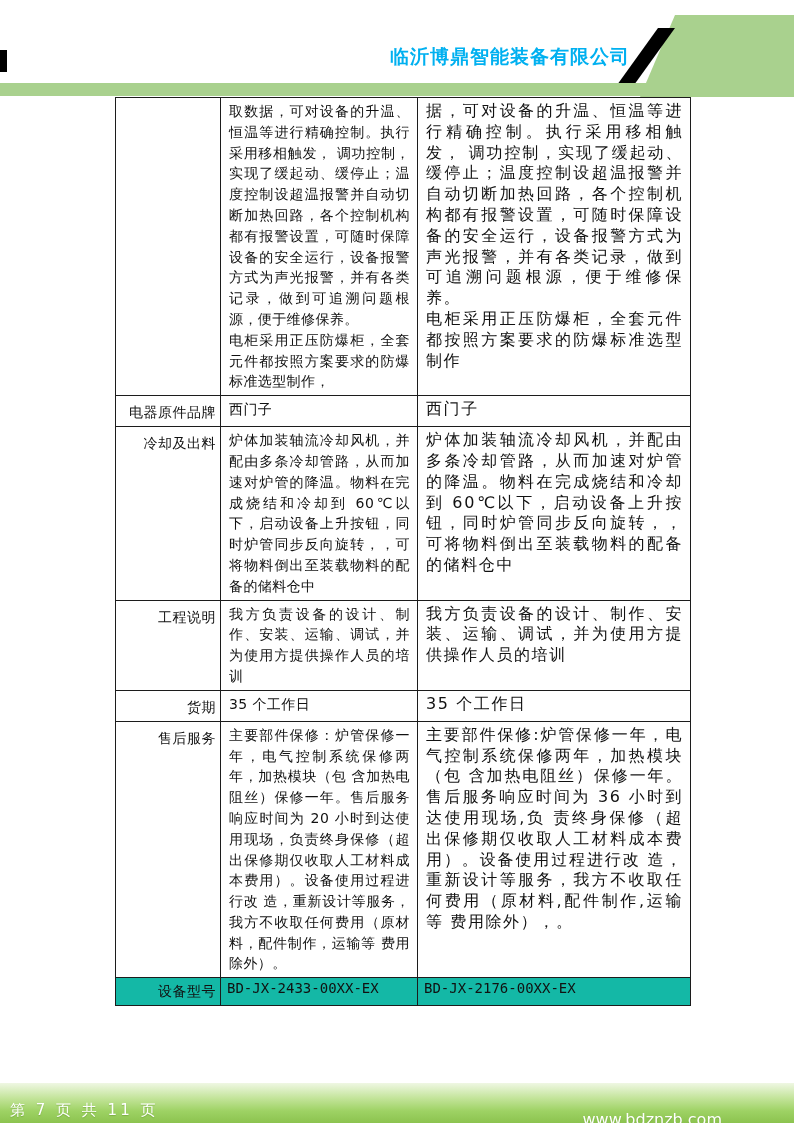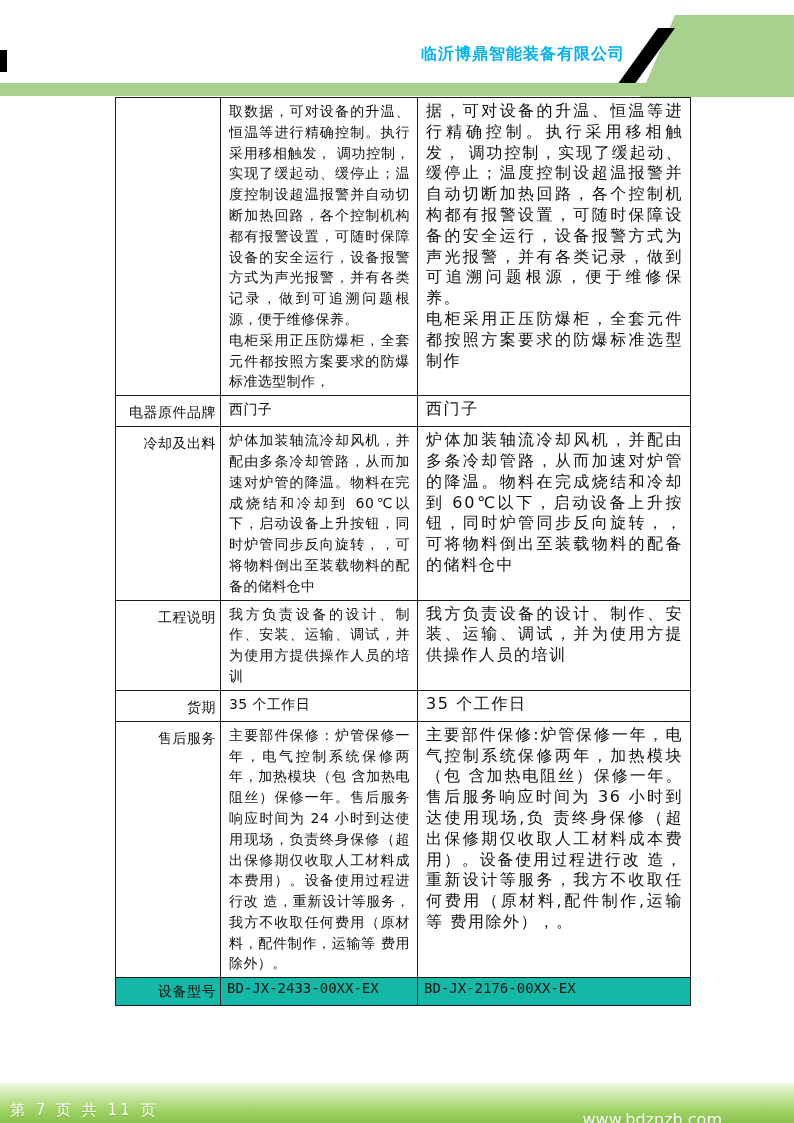--- a/index.html
+++ b/index.html
@@ -6,21 +6,21 @@
   body{
     width:794px;height:1123px;position:relative;background:#ffffff;
     font-family:"DejaVu Sans",sans-serif;overflow:hidden;color:#111;
   }
   *{box-sizing:border-box;}
 
   
   .black-margin-mark{position:absolute;left:0;top:50px;width:7px;height:22px;background:#000;}
   .company-title{
     position:absolute;top:44px;left:390px;width:235px;text-align:right;
-    color:#00b0f0;font-weight:bold;font-size:16px;letter-spacing:1px;white-space:nowrap;
+    color:#00b0f0;font-weight:bold;font-size:19px;letter-spacing:1px;white-space:nowrap;
   }
   .header-svg{position:absolute;left:0;top:0;}
   .header-band{position:absolute;left:0;top:83px;width:794px;height:13px;background:#a9d18e;}
 
   
   table.spec{
     position:absolute;left:115px;top:97px;width:575px;
     border-collapse:collapse;table-layout:fixed;
   }
   table.spec td{border:1px solid #1c1c1c;vertical-align:top;}
@@ -93,21 +93,21 @@
       <td class="cell-a">我方负责设备的设计、制作、安装、运输、调试，并为使用方提供操作人员的培训</td>
       <td class="cell-b">我方负责设备的设计、制作、安装、运输、调试，并为使用方提供操作人员的培训</td>
     </tr>
     <tr class="r5">
       <td class="label-cell">货期</td>
       <td class="cell-a">35 个工作日</td>
       <td class="cell-b">35 个工作日</td>
     </tr>
     <tr class="r6">
       <td class="label-cell">售后服务</td>
-      <td class="cell-a">主要部件保修：炉管保修一年，电气控制系统保修两年，加热模块（包 含加热电阻丝）保修一年。售后服务响应时间为 24 小时到达使用现场，负责终身保修（超出保修期仅收取人工材料成本费用）。设备使用过程进行改 造，重新设计等服务，我方不收取任何费用（原材料，配件制作，运输等 费用除外）。</td>
+      <td class="cell-a">主要部件保修：炉管保修一年，电气控制系统保修两年，加热模块（包 含加热电阻丝）保修一年。售后服务响应时间为 20 小时到达使用现场，负责终身保修（超出保修期仅收取人工材料成本费用）。设备使用过程进行改 造，重新设计等服务，我方不收取任何费用（原材料，配件制作，运输等 费用除外）。</td>
       <td class="cell-b">主要部件保修:炉管保修一年，电气控制系统保修两年，加热模块（包 含加热电阻丝）保修一年。售后服务响应时间为 36 小时到达使用现场,负 责终身保修（超出保修期仅收取人工材料成本费用）。设备使用过程进行改 造，重新设计等服务，我方不收取任何费用（原材料,配件制作,运输等 费用除外），。</td>
     </tr>
     <tr class="r7 model-row">
       <td class="label-cell">设备型号</td>
       <td class="cell-a">BD-JX-2433-00XX-EX</td>
       <td class="cell-b">BD-JX-2176-00XX-EX</td>
     </tr>
   </tbody>
 </table>
 

